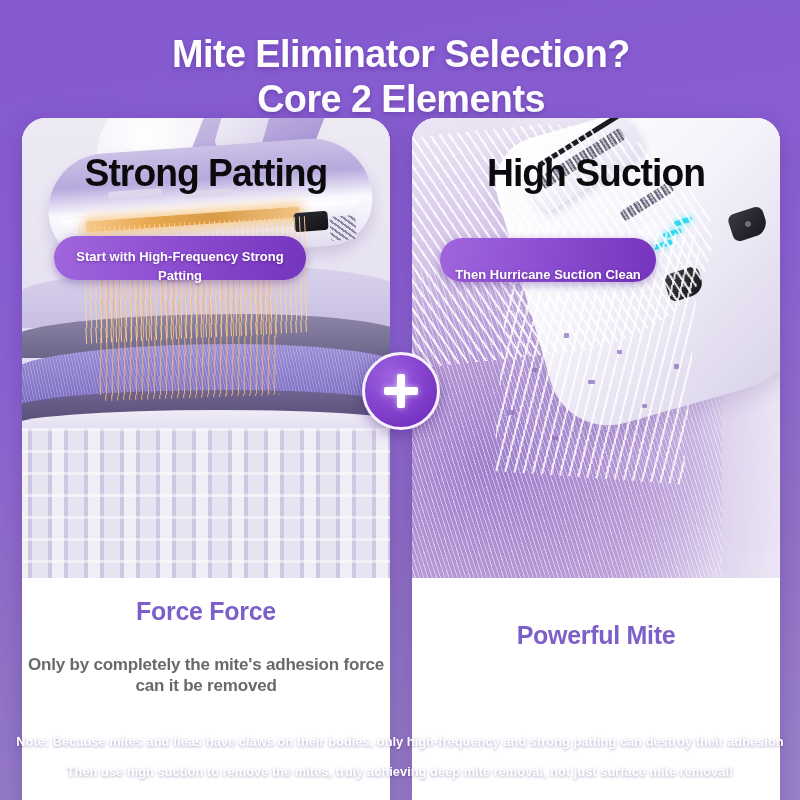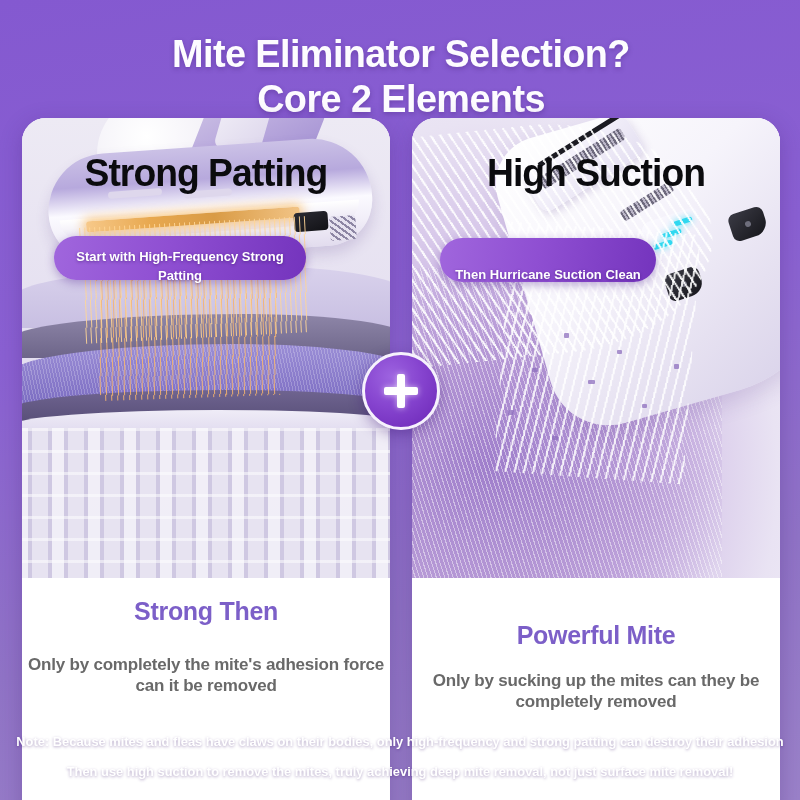--- a/index.html
+++ b/index.html
@@ -326,21 +326,21 @@
       <div class="ph-l-blk"></div>
       <div class="ph-l-hatch"></div>
       <div class="ph-l-beams"></div>
 
       <div class="ph-title">Strong Patting</div>
       <div class="ph-pill">
         <span>Start with High-Frequency Strong Patting</span>
       </div>
     </div>
     <div class="cap">
-      <div class="cap-h">Strong Then</div>
+      <div class="cap-h">Force Force</div>
       <div class="cap-sub">Only by completely the mite's adhesion force can it be removed</div>
     </div>
   </div>
 
   <div class="card right">
     <div class="photo">
       <div class="ph-r-bg"></div>
       <div class="ph-r-fur"></div>
       <div class="ph-r-dev"></div>
       <div class="ph-r-head"></div>
@@ -369,21 +369,20 @@
       <div class="ph-r-dust" style="left:140px;top:318px;width:6px;height:4px"></div>
       <div class="ph-r-dust" style="left:262px;top:246px;width:5px;height:5px"></div>
 
       <div class="ph-title">High Suction</div>
       <div class="ph-pill">
         <span>Then Hurricane Suction Clean</span>
       </div>
     </div>
     <div class="cap">
       <div class="cap-h">Powerful Mite</div>
-      <div class="cap-sub">Only by sucking up the mites can they be completely removed</div>
     </div>
   </div>
 
   <div class="plus"></div>
 
   <div class="foot">
     <div class="foot-line f1">Note: Because mites and fleas have claws on their bodies, only high-frequency and strong patting can destroy their adhesion</div>
     <div class="foot-line f2">Then use high suction to remove the mites, truly achieving deep mite removal, not just surface mite removal!</div>
   </div>
 

